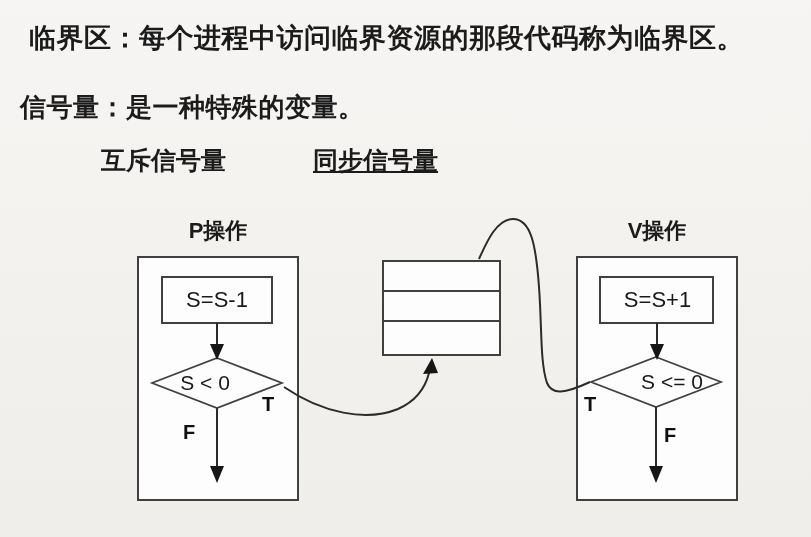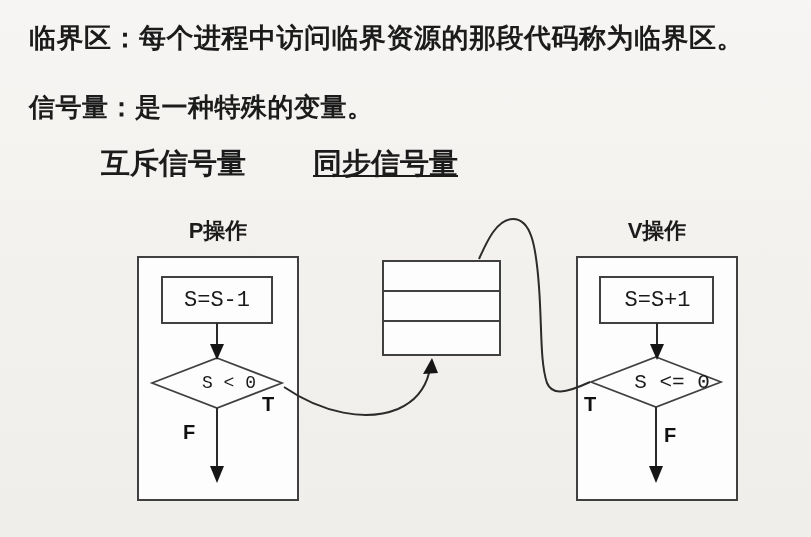--- a/index.html
+++ b/index.html
@@ -5,37 +5,37 @@
   html,body { margin:0; padding:0; }
   .slide {
     position:relative; width:811px; height:537px; overflow:hidden;
     background:linear-gradient(180deg,#f6f5f3 0%,#f3f1ee 55%,#efeeea 100%);
     color:#1b1b1b;
     font-family:"Liberation Sans","DejaVu Sans",sans-serif;
   }
   .abs { position:absolute;text-align:right; }
   .def { font-weight:700; letter-spacing:0.5px; white-space:nowrap; }
   .def1 { left:29px; top:20px;  font-size:27px; }
-  .def2 { left:29px; top:90px;  font-size:26px; }
-  .subhead { font-weight:700; font-size:29px; top:144px; white-space:nowrap; }
+  .def2 { left:20px; top:90px;  font-size:26px; }
+  .subhead { font-weight:700; font-size:25px; top:144px; white-space:nowrap; }
   .mutex { left:101px; }
   .sync  { left:313px;text-decoration:underline; }
   .block-title { font-weight:700; font-size:22px; text-align:center; }
   .p-title { left:138px; top:216px; width:160px; }
   .v-title { left:577px; top:216px; width:160px; }
   .queue-label { left:368px; top:206px; width:144px; text-align:center;
                  font-weight:700; font-size:20px; line-height:24px; }
   .formula {
     display:flex; align-items:center; justify-content:center;
-    font-family:Liberation Mono, monospace;
+    font-family:Liberation Sans, sans-serif;
     font-size:22px; color:#191919;border-radius:9px;
   }
   .assign-p { left:162px; top:277px; width:110px; height:46px; }
   .assign-v { left:600px; top:277px; width:115px; height:46px; }
-  .cond-p   { left:164px; top:358px; width:130px; height:50px; font-size:18px; }
+  .cond-p   { left:140px; top:358px; width:130px; height:50px; font-size:21px; }
   .cond-v   { left:607px; top:357px; width:130px; height:50px; font-size:21px; }
   .tf { font-weight:700; font-size:20px; color:#111; }
   .p-true  { left:262px; top:393px; }
   .p-false { left:183px; top:421px; }
   .v-true  { left:584px; top:393px; }
   .v-false { left:664px; top:424px; }
   svg.flow { position:absolute; left:0; top:0; }
 </style>
 </head>
 <body>

